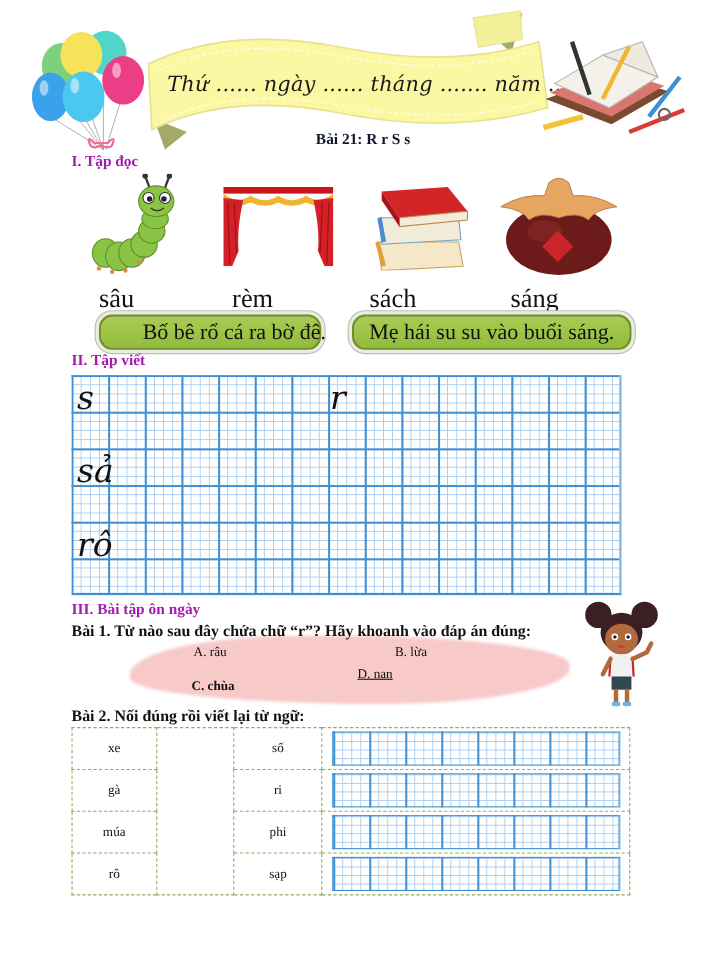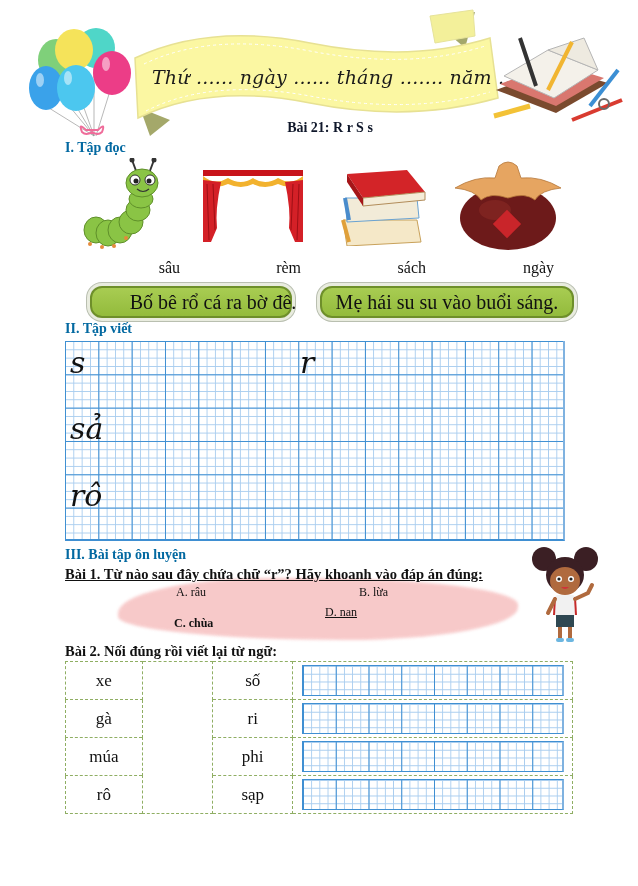--- a/index.html
+++ b/index.html
@@ -4,24 +4,24 @@
 <style>
   * { box-sizing: border-box; margin: 0; padding: 0; }
   html, body { width: 638px; height: 886px; background: #ffffff; overflow: hidden; }
   body { position: relative; font-family: "Liberation Serif", "DejaVu Serif", serif; color: #111; }
   .abs { position: absolute; }
 
   
   .ribbon { left: 130px; top: 8px; width: 370px; height: 130px; }
   .date-line { left: 152px; top: 66px; width: 340px; font-family: "DejaVu Serif", serif; font-style: italic; font-size: 19px; color: #1a1a1a; letter-spacing: 0.2px; white-space: nowrap; }
   .lesson-title { left: 250px; top: 120px; width: 160px; text-align: center; font-weight: bold; font-size: 14px; color: #0f172a; }
-  .section-h { font-weight: bold; font-size: 14px; color: #0369a1; }
-
-  
-  .pic-word { font-size: 16px; color: #111; text-align: right; width: 90px; }
+  .section-h { font-weight: bold; font-size: 14px; color: #a21caf; }
+
+  
+  .pic-word { font-size: 24px; color: #111; text-align: left; width: 90px; }
 
   
   .banner { height: 32px; border-radius: 12px; background: linear-gradient(#a8cc52, #93bb3c); border: 2px solid #6e8f2a; box-shadow: 0 0 0 3px #e9ecdf, 0 0 0 4px #b9bfb0; display: flex; align-items: center; justify-content: center; font-size: 20px; color: #111; white-space: nowrap; }
 
   
   .grid { left: 65px; top: 341px; width: 500px; height: 200px;
     background-color: #fff;
     background-image:
       linear-gradient(to right, #3f8fd2 1.4px, transparent 1.4px),
       linear-gradient(to bottom, #3f8fd2 1.4px, transparent 1.4px),
@@ -31,21 +31,21 @@
     border-right: 2px solid #7fb2e0; border-bottom: 2px solid #3f8fd2; }
   .cursive { font-family: "DejaVu Serif", serif; font-style: italic; font-size: 30px; color: #111; line-height: 1; }
 
   
   .bai { font-weight: bold; font-size: 14.5px; color: #111; white-space: nowrap; }
   .opt { font-size: 12px; color: #111; white-space: nowrap; }
   .brush { left: 118px; top: 578px; width: 400px; height: 62px; background: #f7c4c4; border-radius: 40% 55% 45% 60% / 60% 45% 55% 40%; filter: blur(1.5px); opacity: 0.9; }
 
   
   .mtable { left: 65px; top: 661px; width: 508px; height: 149px; border-collapse: collapse; }
-  .mtable td { border: 1px dashed #8fae63; text-align: center; font-size: 17px; height: 37px; vertical-align: middle; padding: 0; }
+  .mtable td { border: 1px dashed #8fae63; text-align: center; font-size: 12px; height: 37px; vertical-align: middle; padding: 0; }
   .mtable td.mid { border-top: 1px dashed #8fae63; border-bottom: 1px dashed #8fae63; }
   .mini-grid { margin: 3px auto; width: 262px; height: 31px;
     background-image:
       linear-gradient(to right, #3f8fd2 1.4px, transparent 1.4px),
       linear-gradient(to right, #a9cdef 1px, transparent 1px),
       linear-gradient(to bottom, #a9cdef 1px, transparent 1px);
     background-size: 32.75px 100%, 8.19px 100%, 100% 7.75px;
     border: 1.4px solid #3f8fd2; border-right: 2px solid #7fb2e0; }
 </style>
 </head>
@@ -147,38 +147,38 @@
 <svg class="abs" style="left:455px;top:160px;" width="106" height="92" viewBox="0 0 106 92">
   <ellipse cx="53" cy="58" rx="48" ry="32" fill="#6d1a1a"></ellipse>
   <ellipse cx="40" cy="50" rx="16" ry="10" fill="#8a2a25" opacity="0.6"></ellipse>
   <path d="M0 28 Q20 16 40 18 L44 6 Q53 -2 62 6 L66 18 Q86 16 106 28 Q86 30 80 40 Q70 32 53 38 Q36 32 26 40 Q20 30 0 28 Z" fill="#e6a561" stroke="#b5773a" stroke-width="0.8"></path>
   <rect x="42" y="54" width="20" height="20" transform="rotate(45 52 64)" fill="#c9252a"></rect>
 </svg>
 
 <div class="abs pic-word" style="left:90px;top:259px;">sâu</div>
 <div class="abs pic-word" style="left:211px;top:259px;">rèm</div>
 <div class="abs pic-word" style="left:336px;top:259px;">sách</div>
-<div class="abs pic-word" style="left:464px;top:259px;">ngày</div>
+<div class="abs pic-word" style="left:464px;top:259px;">sáng</div>
 
 <div class="abs banner" style="left:90px;top:286px;width:202px;padding-left:44px;">Bố bê rổ cá ra bờ đê.</div>
 <div class="abs banner" style="left:320px;top:286px;width:254px;">Mẹ hái su su vào buổi sáng.</div>
 
 <div class="abs section-h" style="left:65px;top:321px;">II. Tập viết</div>
 
 <div class="abs grid"></div>
 <div class="abs cursive" style="left:70px;top:348px;">s</div>
 <div class="abs cursive" style="left:300px;top:348px;">r</div>
 <div class="abs cursive" style="left:70px;top:414px;">sả</div>
 <div class="abs cursive" style="left:70px;top:481px;">rô</div>
 
-<div class="abs section-h" style="left:65px;top:547px;">III. Bài tập ôn luyện</div>
+<div class="abs section-h" style="left:65px;top:547px;">III. Bài tập ôn ngày</div>
 
 <div class="abs brush"></div>
 
-<div class="abs bai" style="left:65px;top:566px;text-decoration:underline;">Bài 1. Từ nào sau đây chứa chữ “r”? Hãy khoanh vào đáp án đúng:</div>
+<div class="abs bai" style="left:65px;top:566px;">Bài 1. Từ nào sau đây chứa chữ “r”? Hãy khoanh vào đáp án đúng:</div>
 <div class="abs opt" style="left:176px;top:585px;">A. râu</div>
 <div class="abs opt" style="left:325px;top:585px;margin-left:34px;">B. lừa</div>
 <div class="abs opt" style="left:174px;top:616px;font-weight:bold;">C. chùa</div>
 <div class="abs opt" style="left:325px;top:605px;text-decoration:underline;">D. nan</div>
 
 <svg class="abs" style="left:530px;top:545px;" width="70" height="100" viewBox="0 0 70 100">
   <circle cx="14" cy="14" r="12" fill="#3b1f24"></circle>
   <circle cx="56" cy="14" r="12" fill="#3b1f24"></circle>
   <ellipse cx="35" cy="30" rx="19" ry="18" fill="#3b1f24"></ellipse>
   <ellipse cx="35" cy="36" rx="15" ry="14" fill="#b06a3e"></ellipse>

